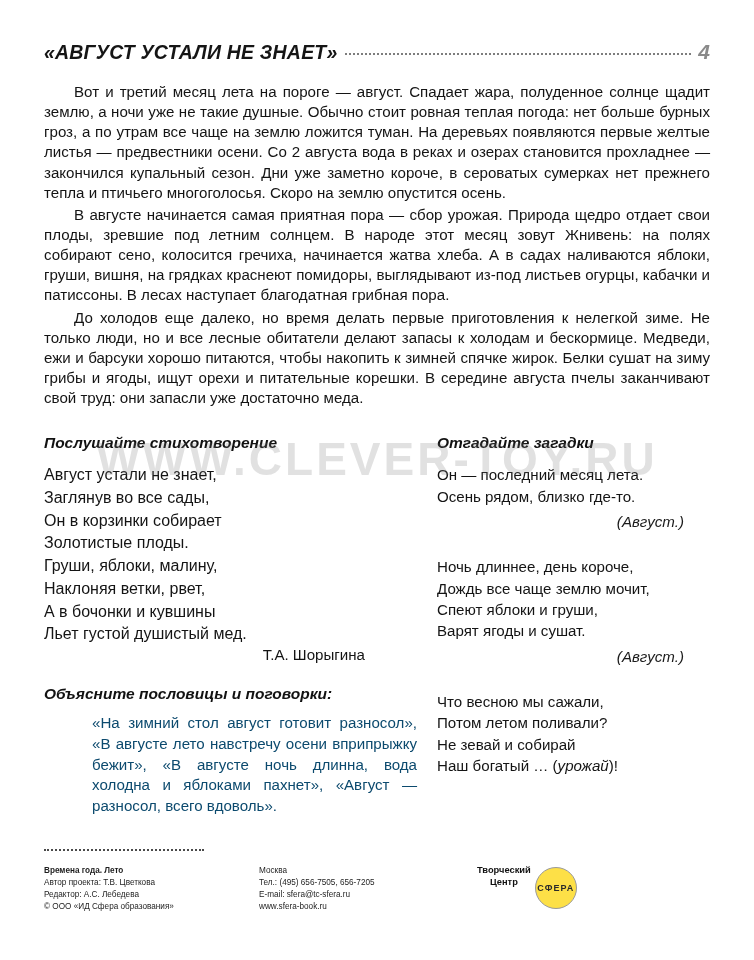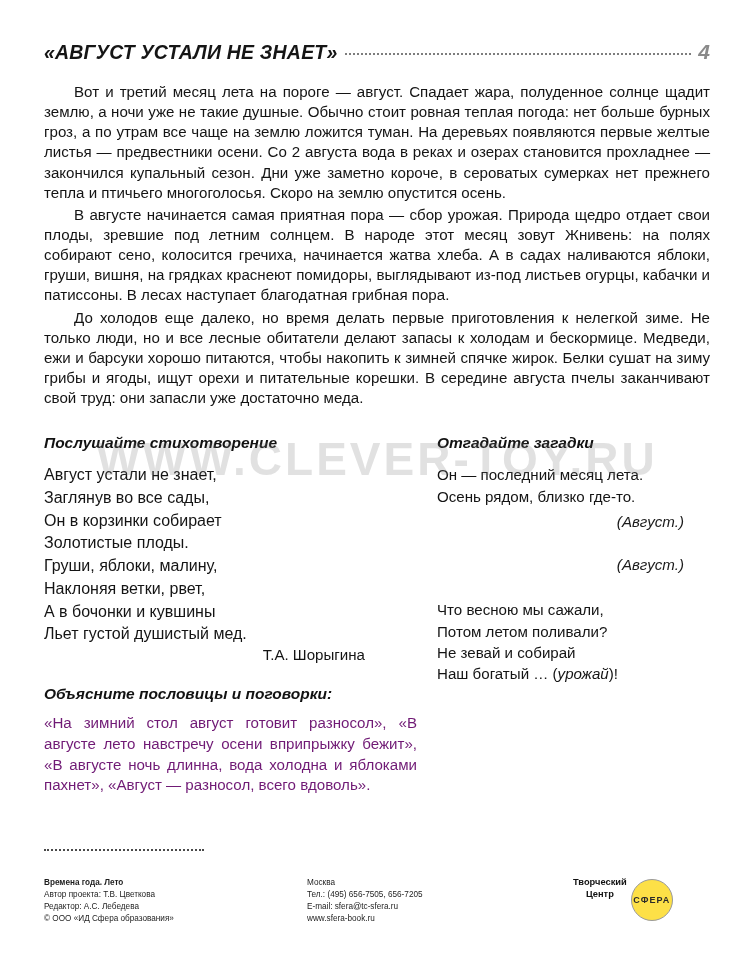--- a/index.html
+++ b/index.html
@@ -95,21 +95,22 @@
     font-weight: bold;
     font-style: italic;
     font-size: 15.5px;
     margin: 22px 0 10px 0;
     color: #121212;
   }
   .proverbs {
     font-size: 15.1px;
     line-height: 1.38;
     text-align: justify;
-    color: #701a75;
+    color: #0c4a6e;
+    margin-left: 48px;
   }
 
   .riddle {
     font-size: 15.1px;
     line-height: 1.42;
     color: #141414;
     margin-bottom: 6px;
   }
   .riddle div { white-space: nowrap; }
   .riddle-answer {
@@ -138,28 +139,27 @@
     pointer-events: none;
     user-select: none;
     white-space: nowrap;
   }
 
   
   .footer {
     position: absolute;
     left: 44px;
     right: 44px;
-    bottom: 24px;
+    bottom: 36px;
     padding-top: 6px;
     display: flex;
     align-items: flex-start;
     font-size: 8.2px;
     line-height: 1.45;
     color: #1d1d1d;
-    gap: 48px;
   }
   .footer-rule {
     position: absolute;
     left: 44px;
     width: 160px;
     bottom: 98px;
     border-top: 2px dotted #4a4a4a;
   }
   .footer-col-1 { width: 215px; }
   .footer-col-2 { width: 200px; }
@@ -234,20 +234,26 @@
 
       <div class="riddle-block">
         <div class="riddle">
           <div>Он — последний месяц лета.</div>
           <div>Осень рядом, близко где-то.</div>
         </div>
         <div class="riddle-answer">(Август.)</div>
       </div>
 
       <div class="riddle-block">
+        <div class="riddle">
+          <div>Ночь длиннее, день короче,</div>
+          <div>Дождь все чаще землю мочит,</div>
+          <div>Спеют яблоки и груши,</div>
+          <div>Варят ягоды и сушат.</div>
+        </div>
         <div class="riddle-answer">(Август.)</div>
       </div>
 
       <div class="riddle-block">
         <div class="riddle">
           <div>Что весною мы сажали,</div>
           <div>Потом летом поливали?</div>
           <div>Не зевай и собирай</div>
           <div>
             <span>Наш богатый … (</span><span class="inline-answer">урожай</span><span>)!</span>

